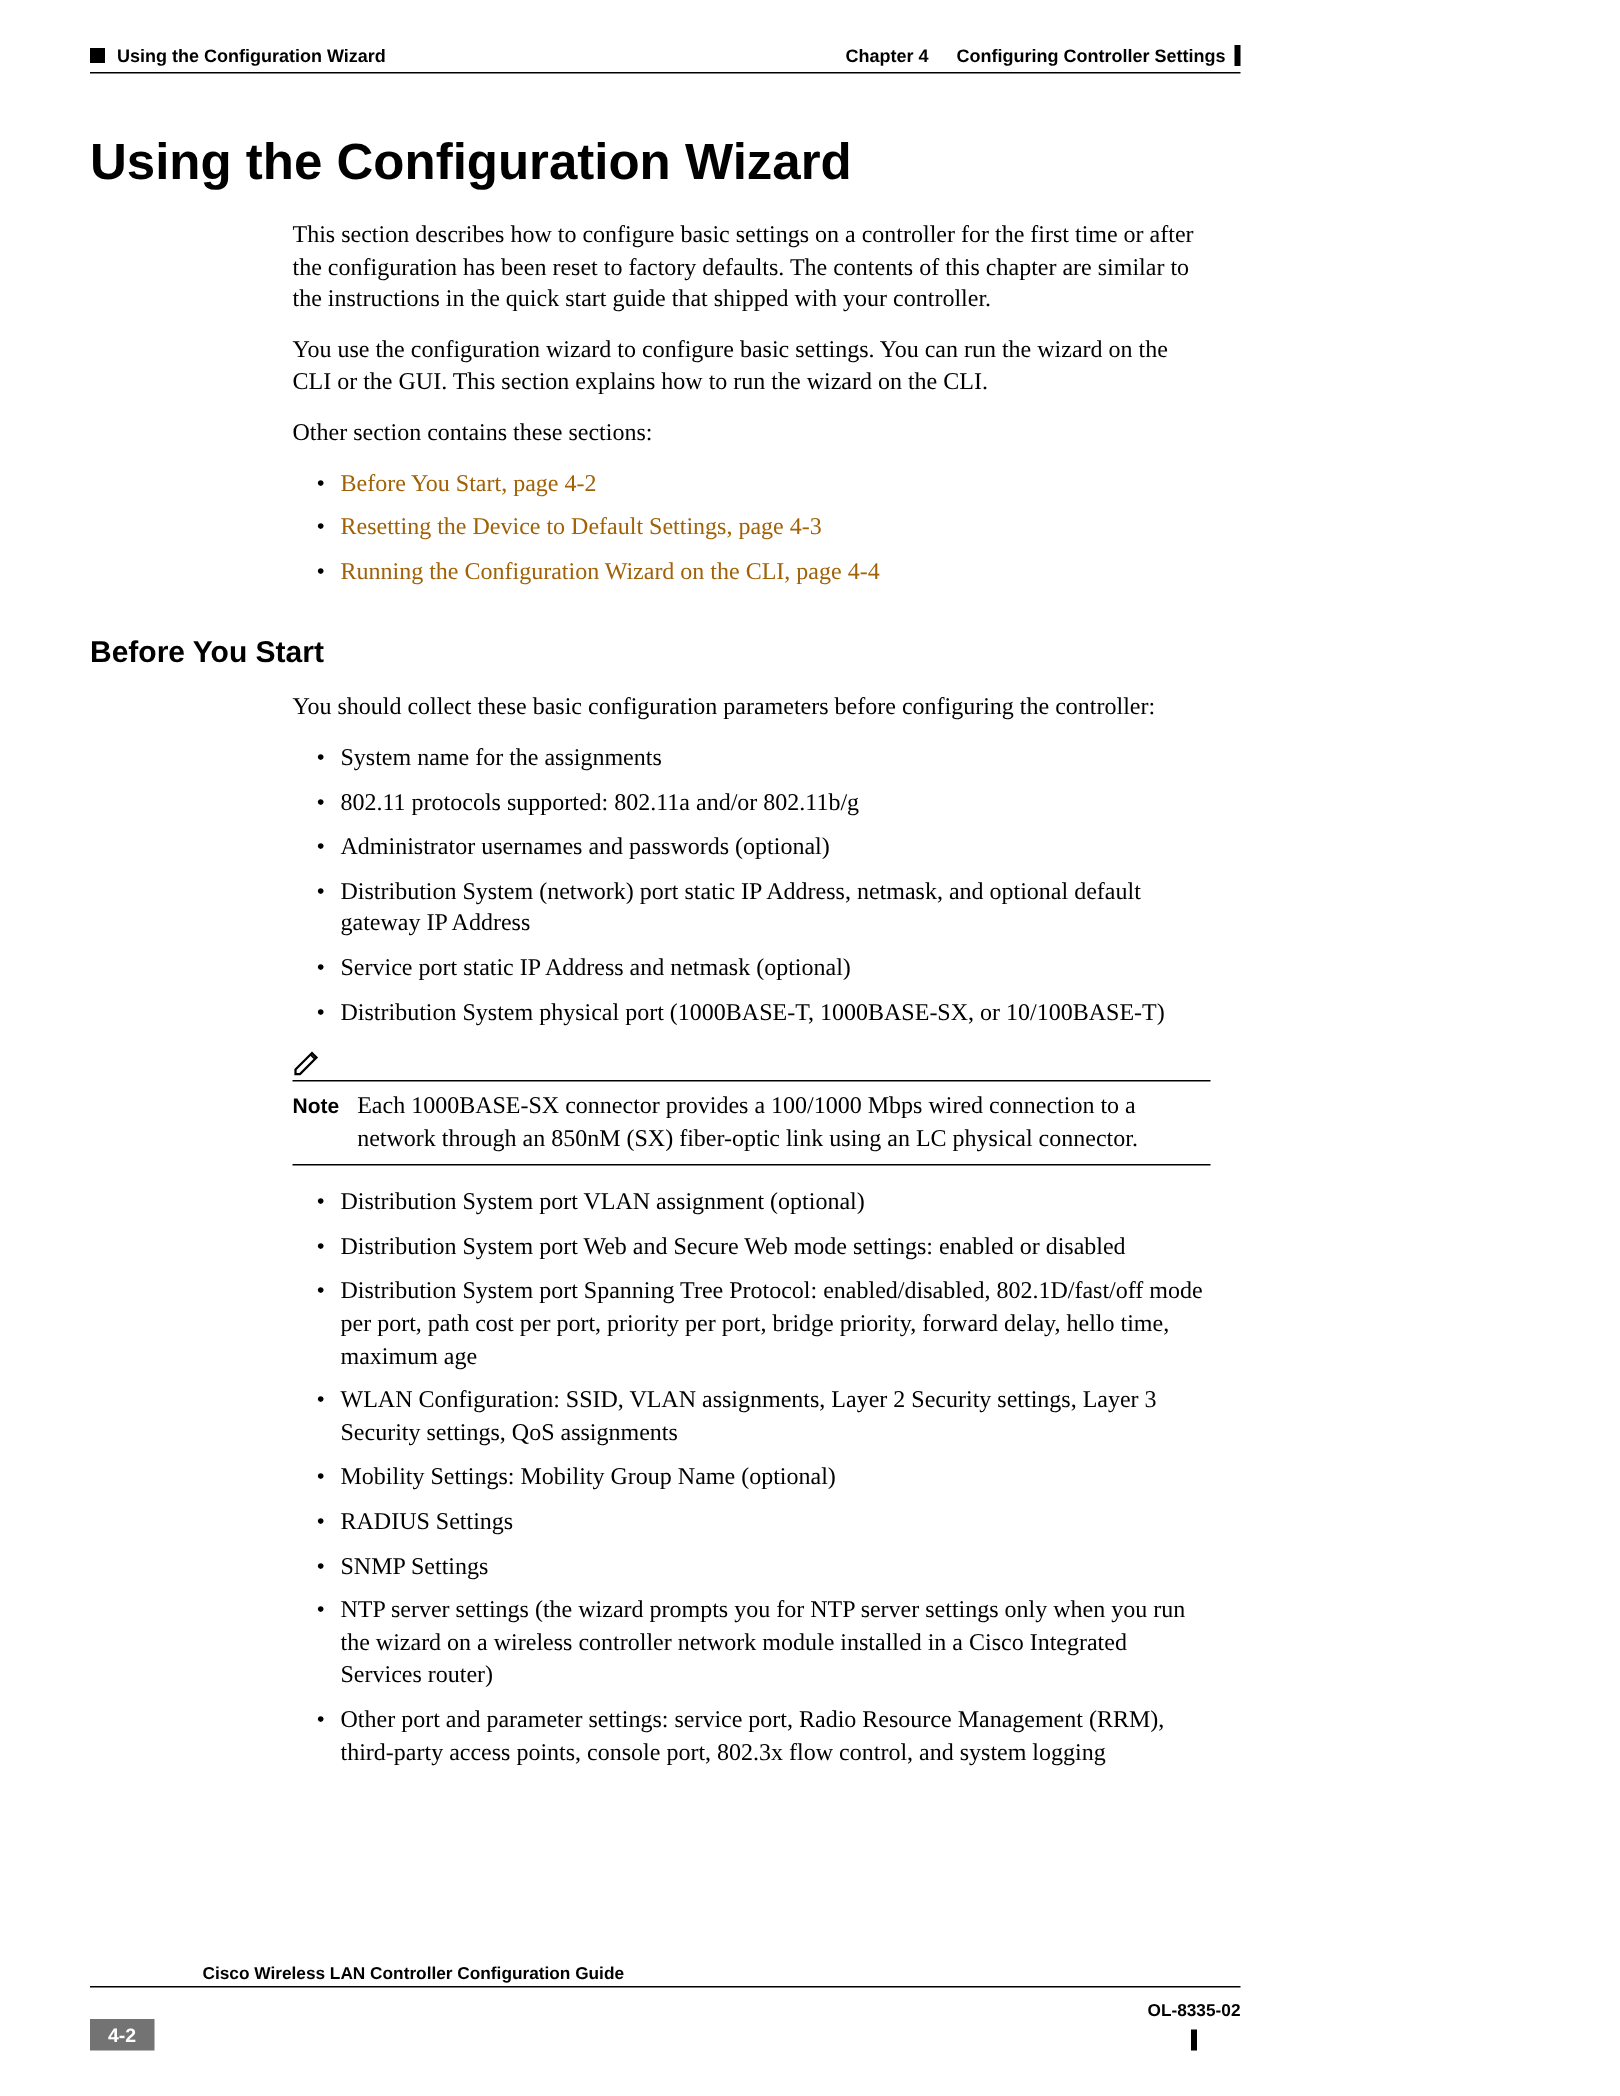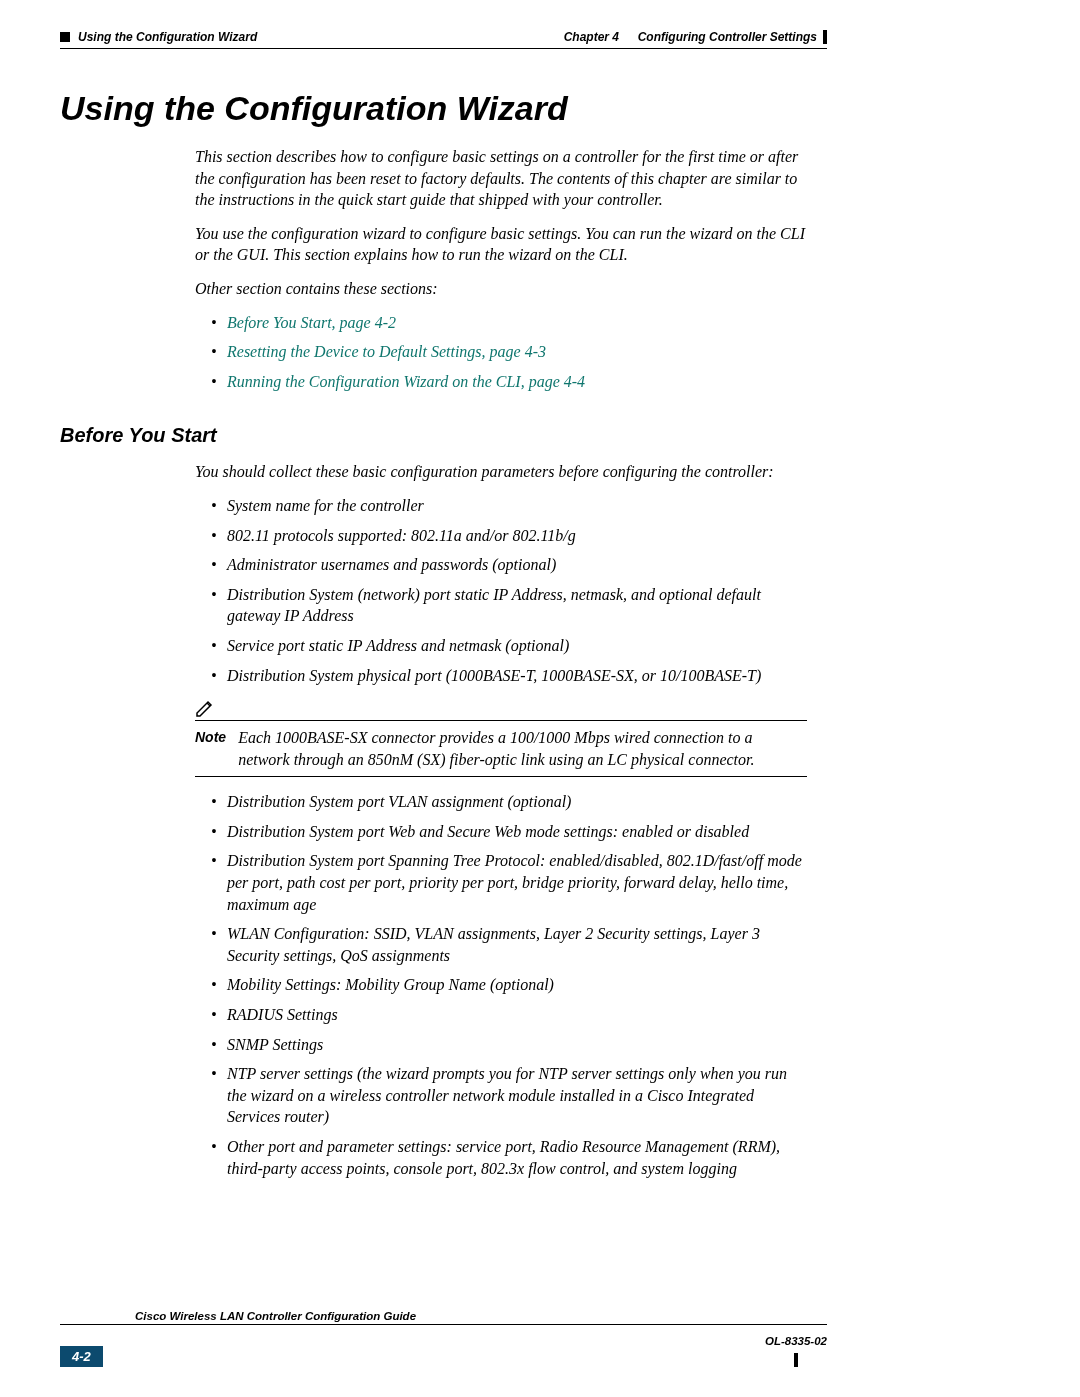--- a/index.html
+++ b/index.html
@@ -10,21 +10,20 @@
     margin: 0;
     padding: 0;
     width: 1080px;
   }
   .page {
     position: relative;
     width: 887px;
     height: 1397px;
     box-sizing: border-box;
     padding: 30px 60px 40px 60px;
-    font-style: italic;
   }
   .header-row {
     display: flex;
     justify-content: space-between;
     align-items: center;
     font-family: Arial, Helvetica, sans-serif;
     font-size: 12px;
     font-weight: bold;
     margin-bottom: 2px;
   }
@@ -86,21 +85,21 @@
     margin-bottom: 8px;
     line-height: 1.35;
   }
   ul.bullets > li::before {
     content: "•";
     position: absolute;
     left: 0;
     top: 0;
   }
   .link {
-    color: #0f766e;
+    color: #a16207;
     cursor: pointer;
   }
   .note-block {
     margin: 10px 0 14px 0;
   }
   .note-icon-row {
     display: flex;
     align-items: flex-end;
   }
   .pencil-icon {
@@ -149,21 +148,21 @@
     font-size: 11.5px;
     font-weight: bold;
   }
   .footer-left {
     display: flex;
     align-items: center;
     gap: 10px;
     margin-top: 6px;
   }
   .page-num-box {
-    background: #0c4a6e;
+    background: #737373;
     color: #fff;
     padding: 3px 12px;
     font-size: 13px;
   }
   .footer-title {
     margin-left: 75px;
   }
   .footer-right {
     display: flex;
     align-items: center;
@@ -203,21 +202,21 @@
       <li><span class="link">Running the Configuration Wizard on the CLI, page 4-4</span></li>
     </ul>
   </div>
 
   <h2>Before You Start</h2>
 
   <div class="body-section">
     <p>You should collect these basic configuration parameters before configuring the controller:</p>
 
     <ul class="bullets">
-      <li>System name for the controller</li>
+      <li>System name for the assignments</li>
       <li>802.11 protocols supported: 802.11a and/or 802.11b/g</li>
       <li>Administrator usernames and passwords (optional)</li>
       <li>Distribution System (network) port static IP Address, netmask, and optional default gateway IP Address</li>
       <li>Service port static IP Address and netmask (optional)</li>
       <li>Distribution System physical port (1000BASE-T, 1000BASE-SX, or 10/100BASE-T)</li>
     </ul>
 
     <div class="note-block">
       <div class="note-icon-row">
         <span class="pencil-icon">

